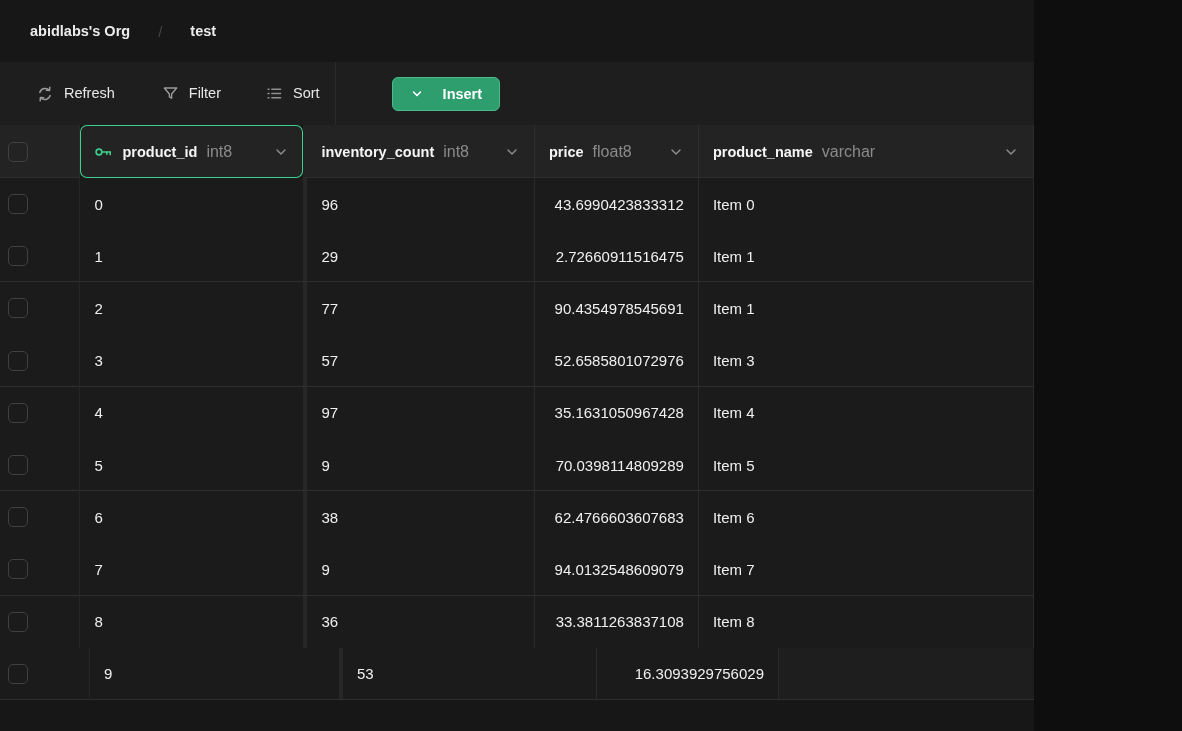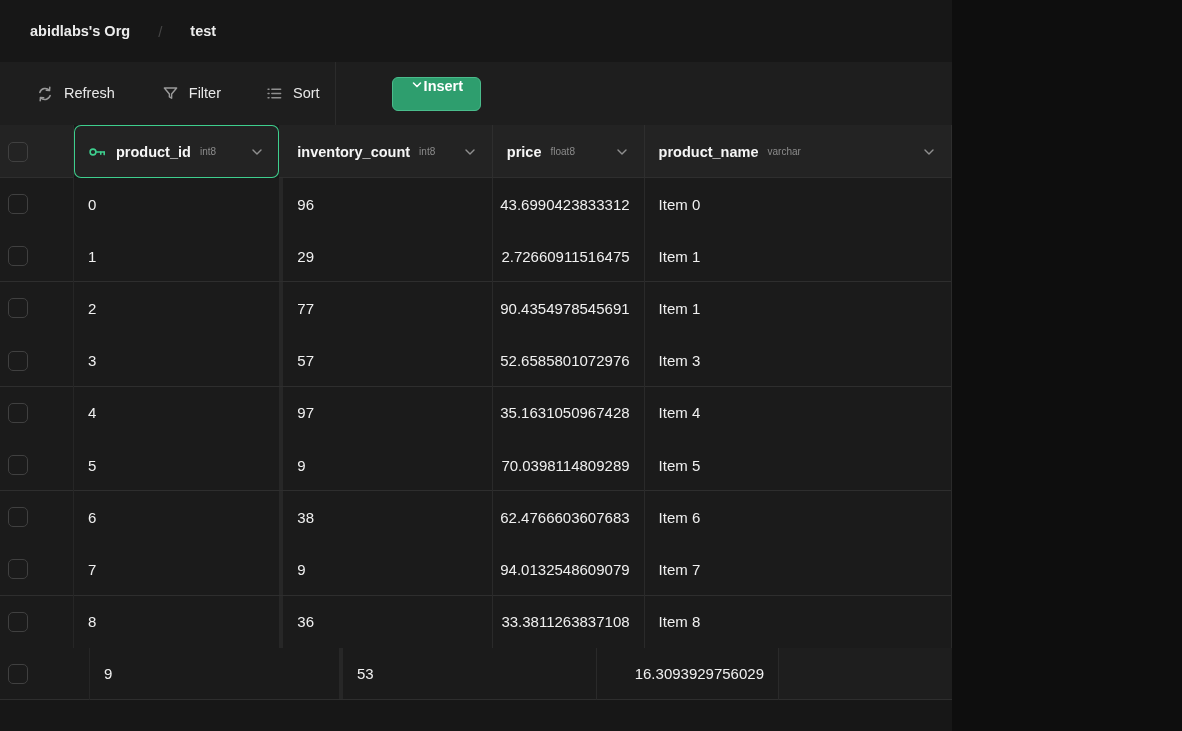--- a/index.html
+++ b/index.html
@@ -1,38 +1,38 @@
 <!DOCTYPE html>
 <html><head>
 <meta charset="utf-8">
 <style>
   * { margin:0; padding:0; box-sizing:border-box; }
   html,body { background:#0e0e0e; }
   .page {
-    position:relative; width:952px; height:731px; overflow:hidden;
+    position:relative; width:1034px; height:731px; overflow:hidden;
     background:#171717; font-family:"Liberation Sans", sans-serif; color:#ededed;
   }
 
   
   .topbar { height:62px; display:flex; align-items:center; padding-left:30px; background:#171717; }
   .crumb { font-size:14.5px; font-weight:700; color:#ececec; cursor:pointer; }
   .crumb-sep { margin:0 28px; color:#454545; font-size:15px; font-weight:400; }
 
   
   .toolbar { height:63px; background:#1e1e1e; display:flex; align-items:center; padding-left:36px; }
   .tbtn {
     display:flex; gap:10px; background:none; border:none; padding:0;
     color:#e8e8e8; font-size:14.5px; font-weight:500; font-family:inherit; cursor:pointer;
   }
   .tbtn-filter { margin-left:47px; }
   .tbtn-sort   { margin-left:45px; }
   .tdivider { width:1px; height:63px; background:#2b2b2b; margin-left:15px; }
   .insert-btn {
     margin-left:56px; height:34px; padding:0 17px; border-radius:6px;
-    background:#2e9e6e; border:1px solid #4abc8c; display:flex; align-items:flex-start; gap:0;
+    background:#2e9e6e; border:1px solid #4abc8c; display:flex; align-items:center; gap:19px;
     color:#ffffff; font-size:14.5px; font-weight:600; font-family:inherit; cursor:pointer;
   }
   .icon { display:block; flex:none; }
 
   
   .grid { position:absolute; top:125px; left:0; right:0; bottom:31px; display:flex; flex-direction:column; }
   .row { display:flex; width:100%; }
   .row-header { height:53px; }
   .row-body { height:52.2px; }
   .cell { display:flex; align-items:center; padding:0 14px; overflow:hidden; }
@@ -46,21 +46,21 @@
 
   
   .row-header .cell { background:#232323; gap:9px; box-shadow: inset 0 -1px 0 #2e2e2e; cursor:pointer; }
   .row-header .w-spc { background:#232323; cursor:default; }
   .row-header .w-inv, .row-header .w-price, .row-header .w-name { border-right:1px solid #2e2e2e; }
   .row-header .w-check { border-right:1px solid #2a2a2a; cursor:default; }
   .row-header .w-pid {
     box-shadow: inset 0 0 0 1px #3ecf8e; border-radius:3px;
   }
   .col-name { font-size:14.5px; font-weight:700; color:#f5f5f5; white-space:nowrap; }
-  .col-type { font-size:10px; font-weight:400; color:#8b8b8b; white-space:nowrap; }
+  .col-type { font-size:16px; font-weight:400; color:#8b8b8b; white-space:nowrap; }
   .chev { margin-left:auto; }
 
   
   .row-body .cell { background:#1b1b1b; color:#f0f0f0; font-size:15px; font-weight:500; cursor:cell; }
   .row-body .w-check { border-right:1px solid #262626; cursor:default; }
   .row-body .w-spc  { background:#272727; cursor:col-resize; }
   .row-body .w-inv, .row-body .w-price, .row-body .w-name { border-right:1px solid #2a2a2a; }
   .row-body .w-price { justify-content:flex-end; }
   .row-body .w-fill { background:#1e1e1e; cursor:default; }
   .pair-end .cell, .pair-end .w-spc, .pair-end .w-fill { box-shadow: inset 0 -1px 0 #2e2e2e; }

